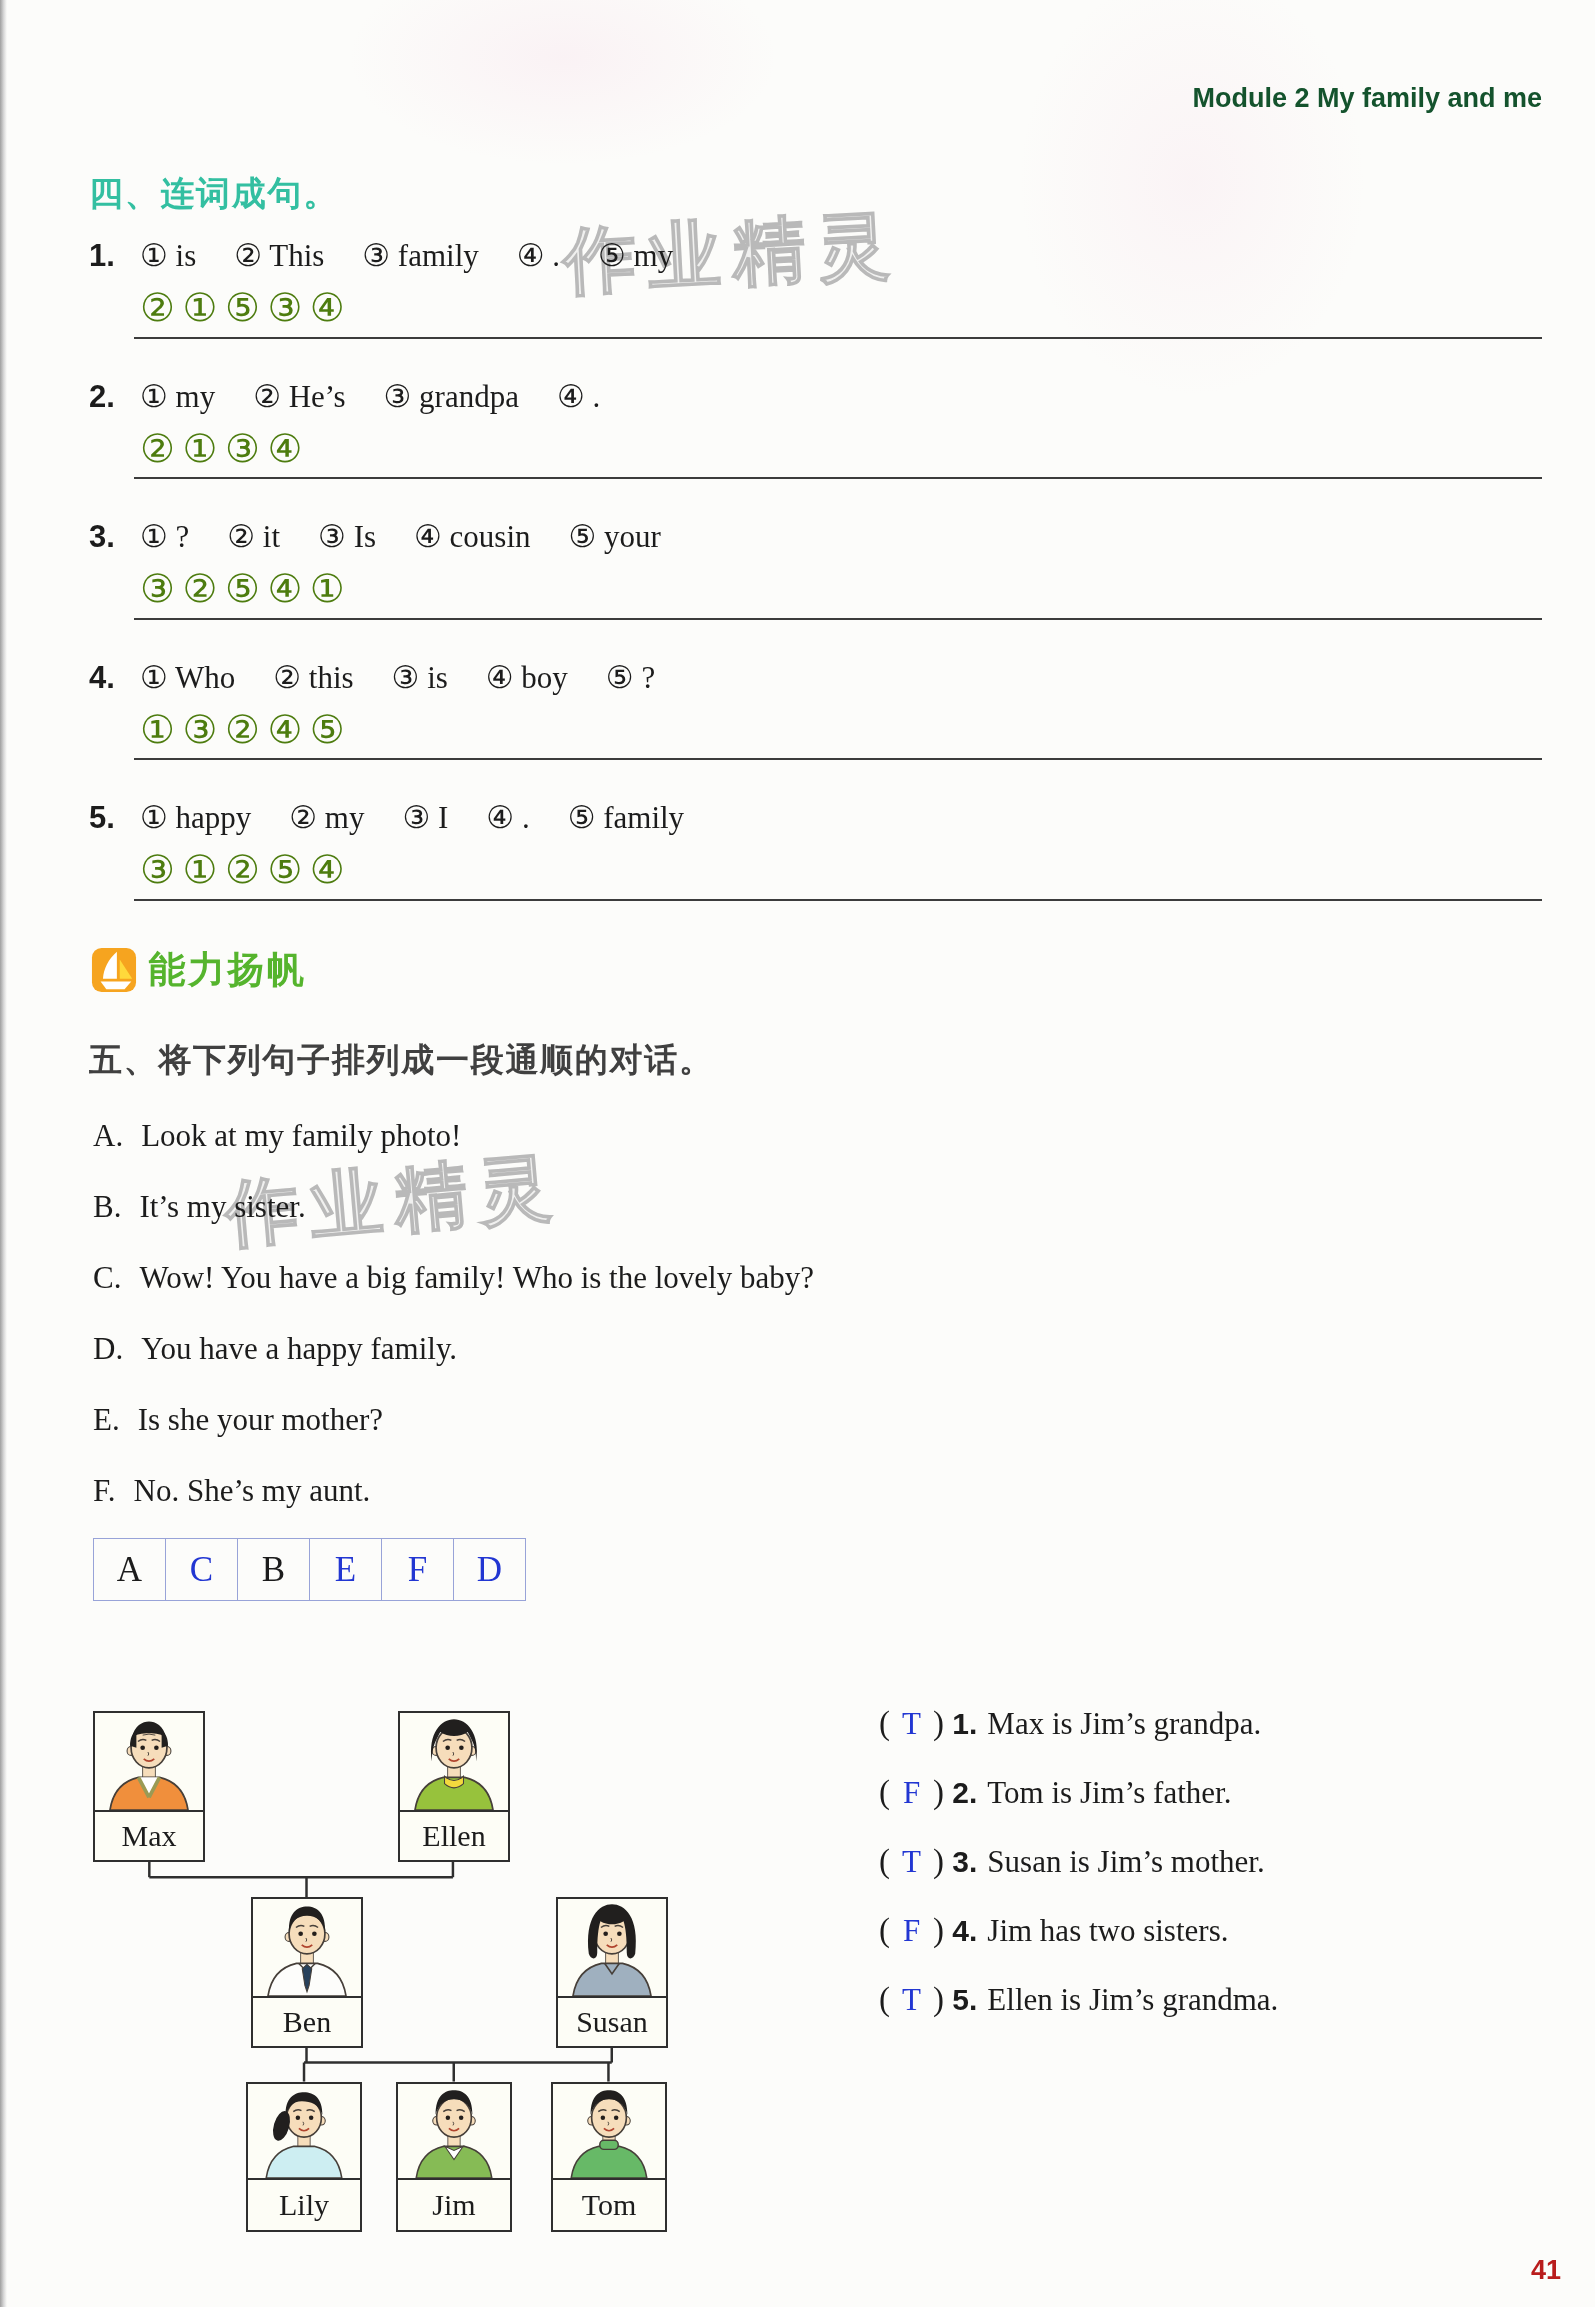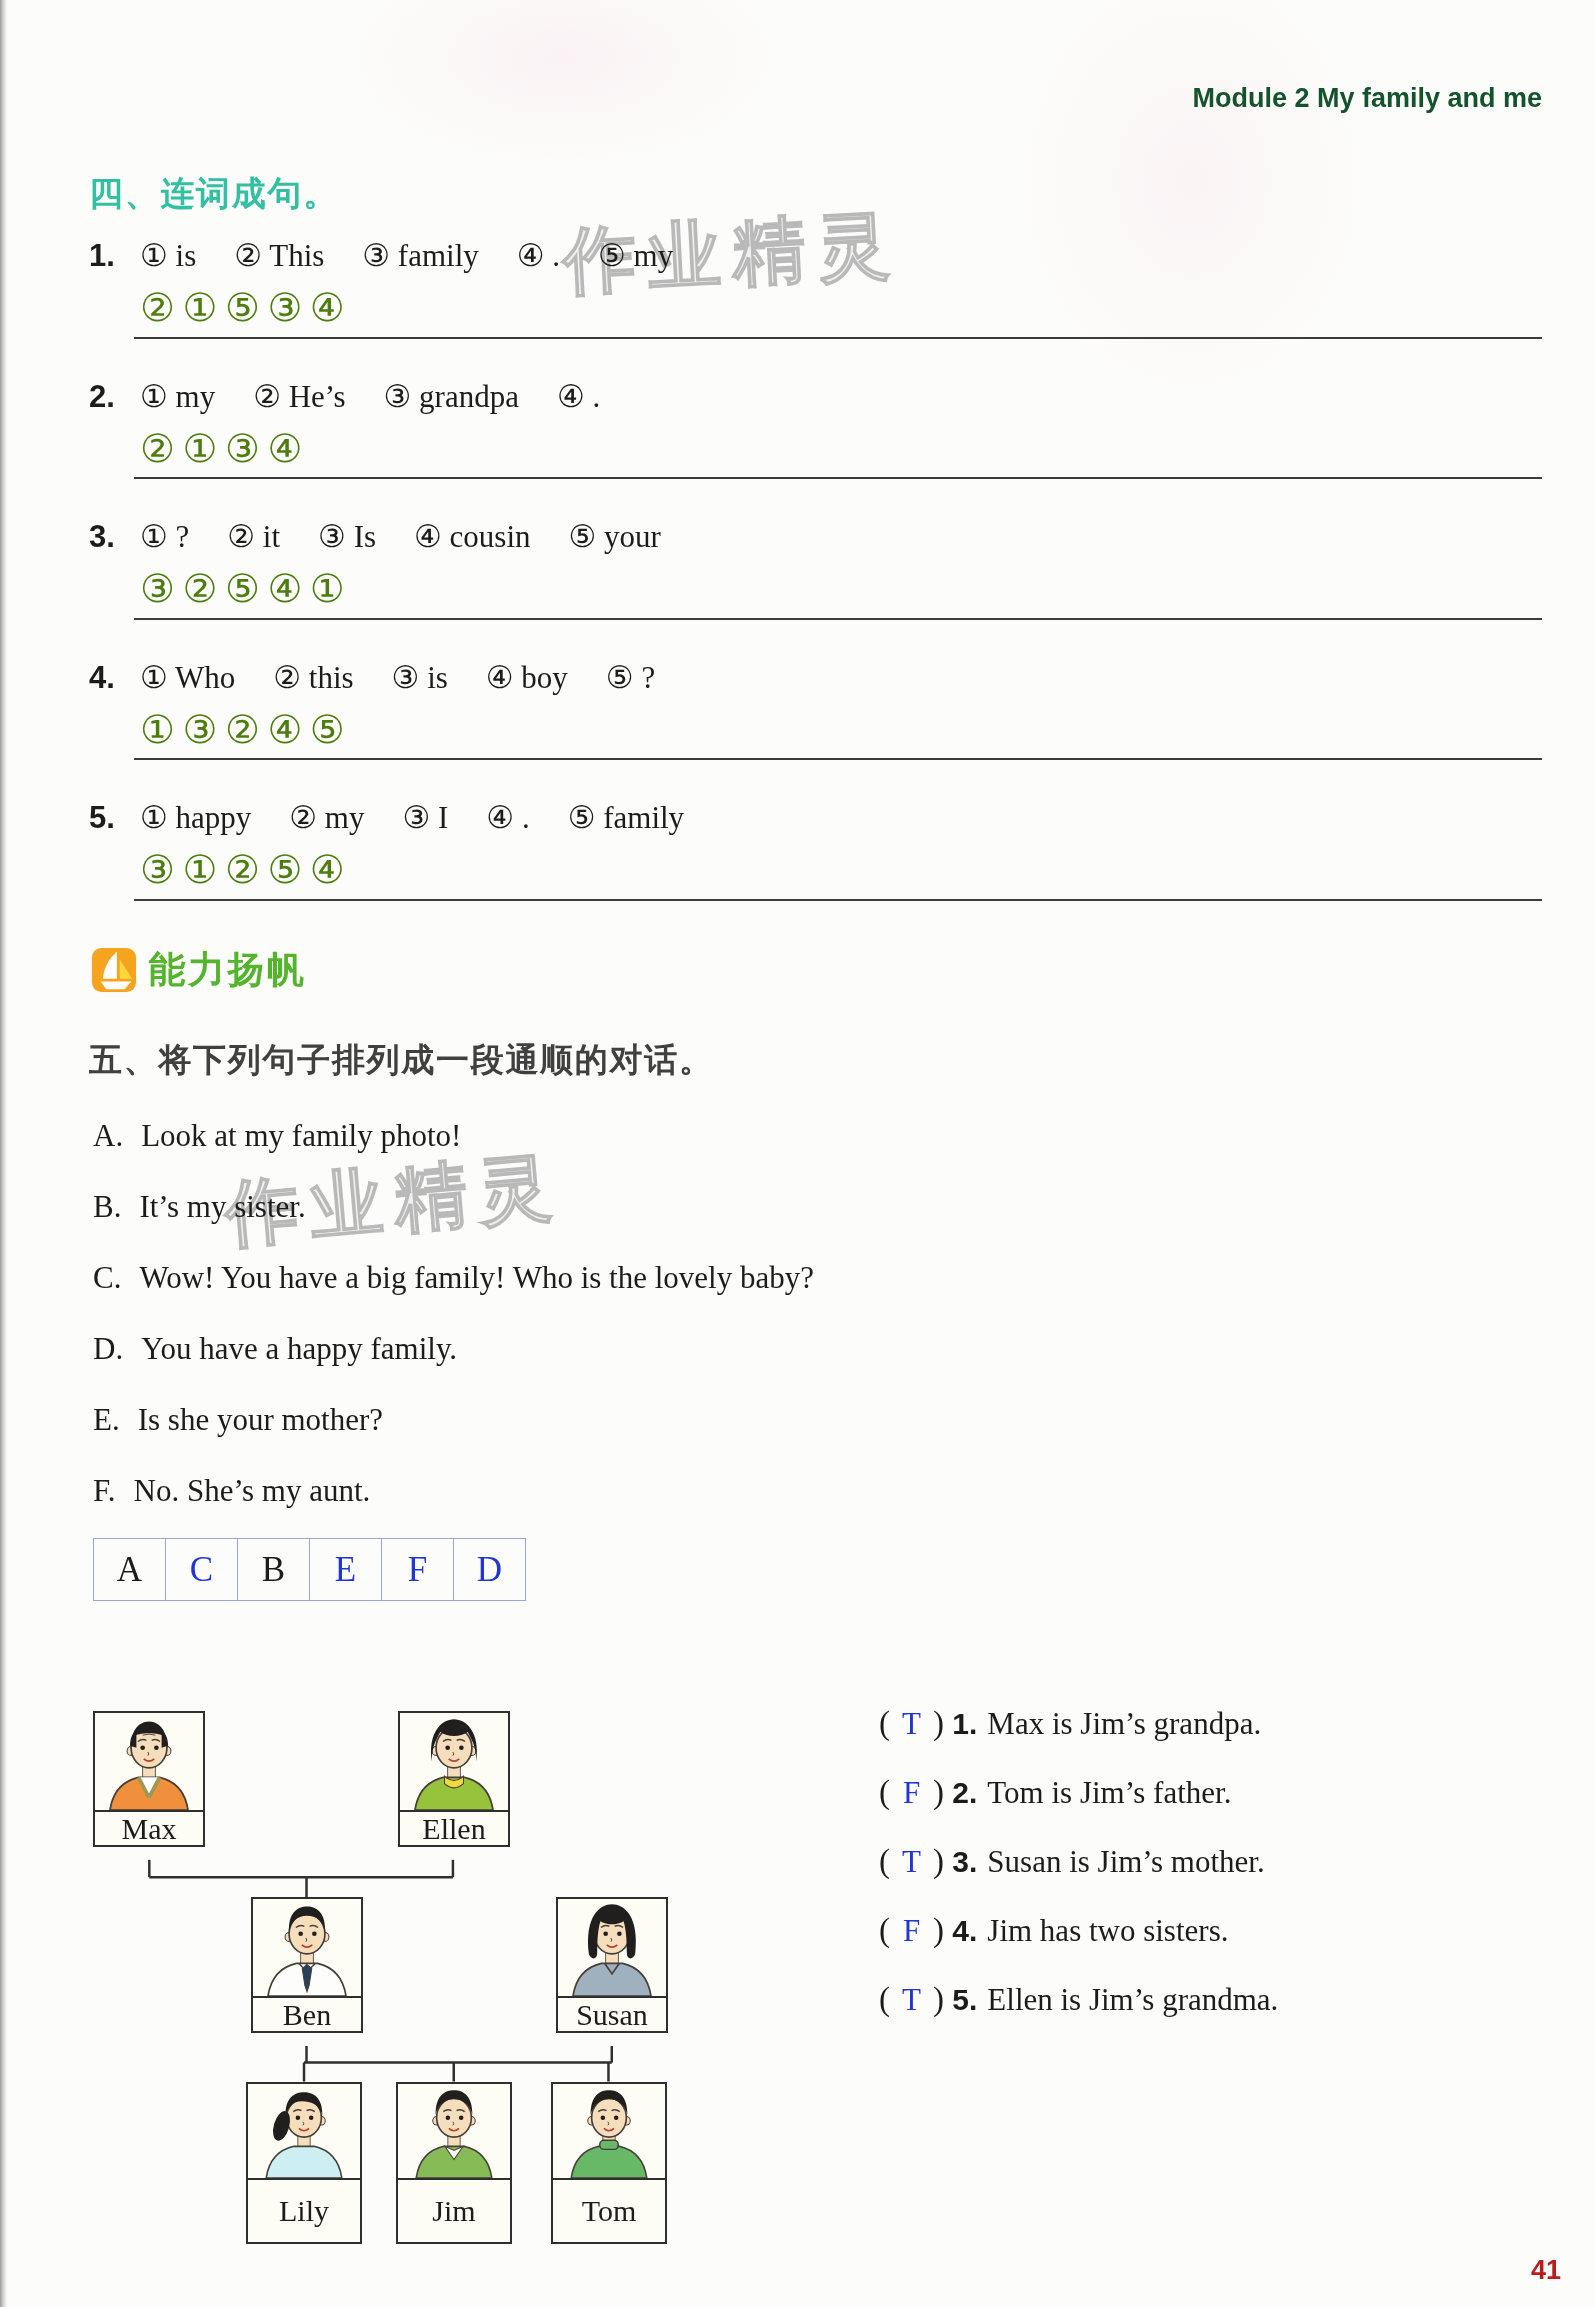--- a/index.html
+++ b/index.html
@@ -46,23 +46,23 @@
       font-family:"Liberation Sans","DejaVu Sans",sans-serif;color:#35bda0;letter-spacing:0.8px;}
   .sec6-tag{color:#e8432e;font-style:italic;margin:0 6.6px;}
 
   .tree{position:absolute;left:83px;top:1701px;width:629px;height:546px;}
   .tree-lines{position:absolute;left:0;top:0;}
   .pbox{position:absolute;width:112px;font-size:30px;}
   .pbox.child{width:116px;}
   .pbox .pic{height:101px;border:2.5px solid #2f2f2f;background:#fdfdf6;box-sizing:border-box;overflow:hidden;}
   .pbox.child .pic{height:98px;}
   .pbox .pic svg{width:100%;height:100%;display:block;}
-  .pbox .name{height:35px;border:2.5px solid #2f2f2f;border-top:none;box-sizing:border-box;
+  .pbox .name{height:50px;border:2.5px solid #2f2f2f;border-top:none;box-sizing:border-box;
       display:flex;align-items:center;justify-content:center;background:#fdfdf6;}
-  .pbox.child .name{height:64px;}
+  .pbox.child .name{height:52px;}
 
   .tf-list{position:absolute;left:879px;top:1705px;width:679px;}
   .tf{height:36px;margin-bottom:33px;font-size:31px;display:flex;align-items:baseline;}
   .tf-paren{font-size:33px;}
   .tf-ans{display:inline-block;width:43px;text-align:center;color:#2236d2;font-size:31px;}
   .tf-num{font-family:"Liberation Sans","DejaVu Sans",sans-serif;font-weight:bold;font-size:30px;margin:0 10px 0 8.3px;}
 
   .page-num{position:absolute;right:35px;top:2255px;font-family:"Liberation Sans","DejaVu Sans",sans-serif;
       font-weight:bold;font-size:27px;color:#b91c1c;}
 

